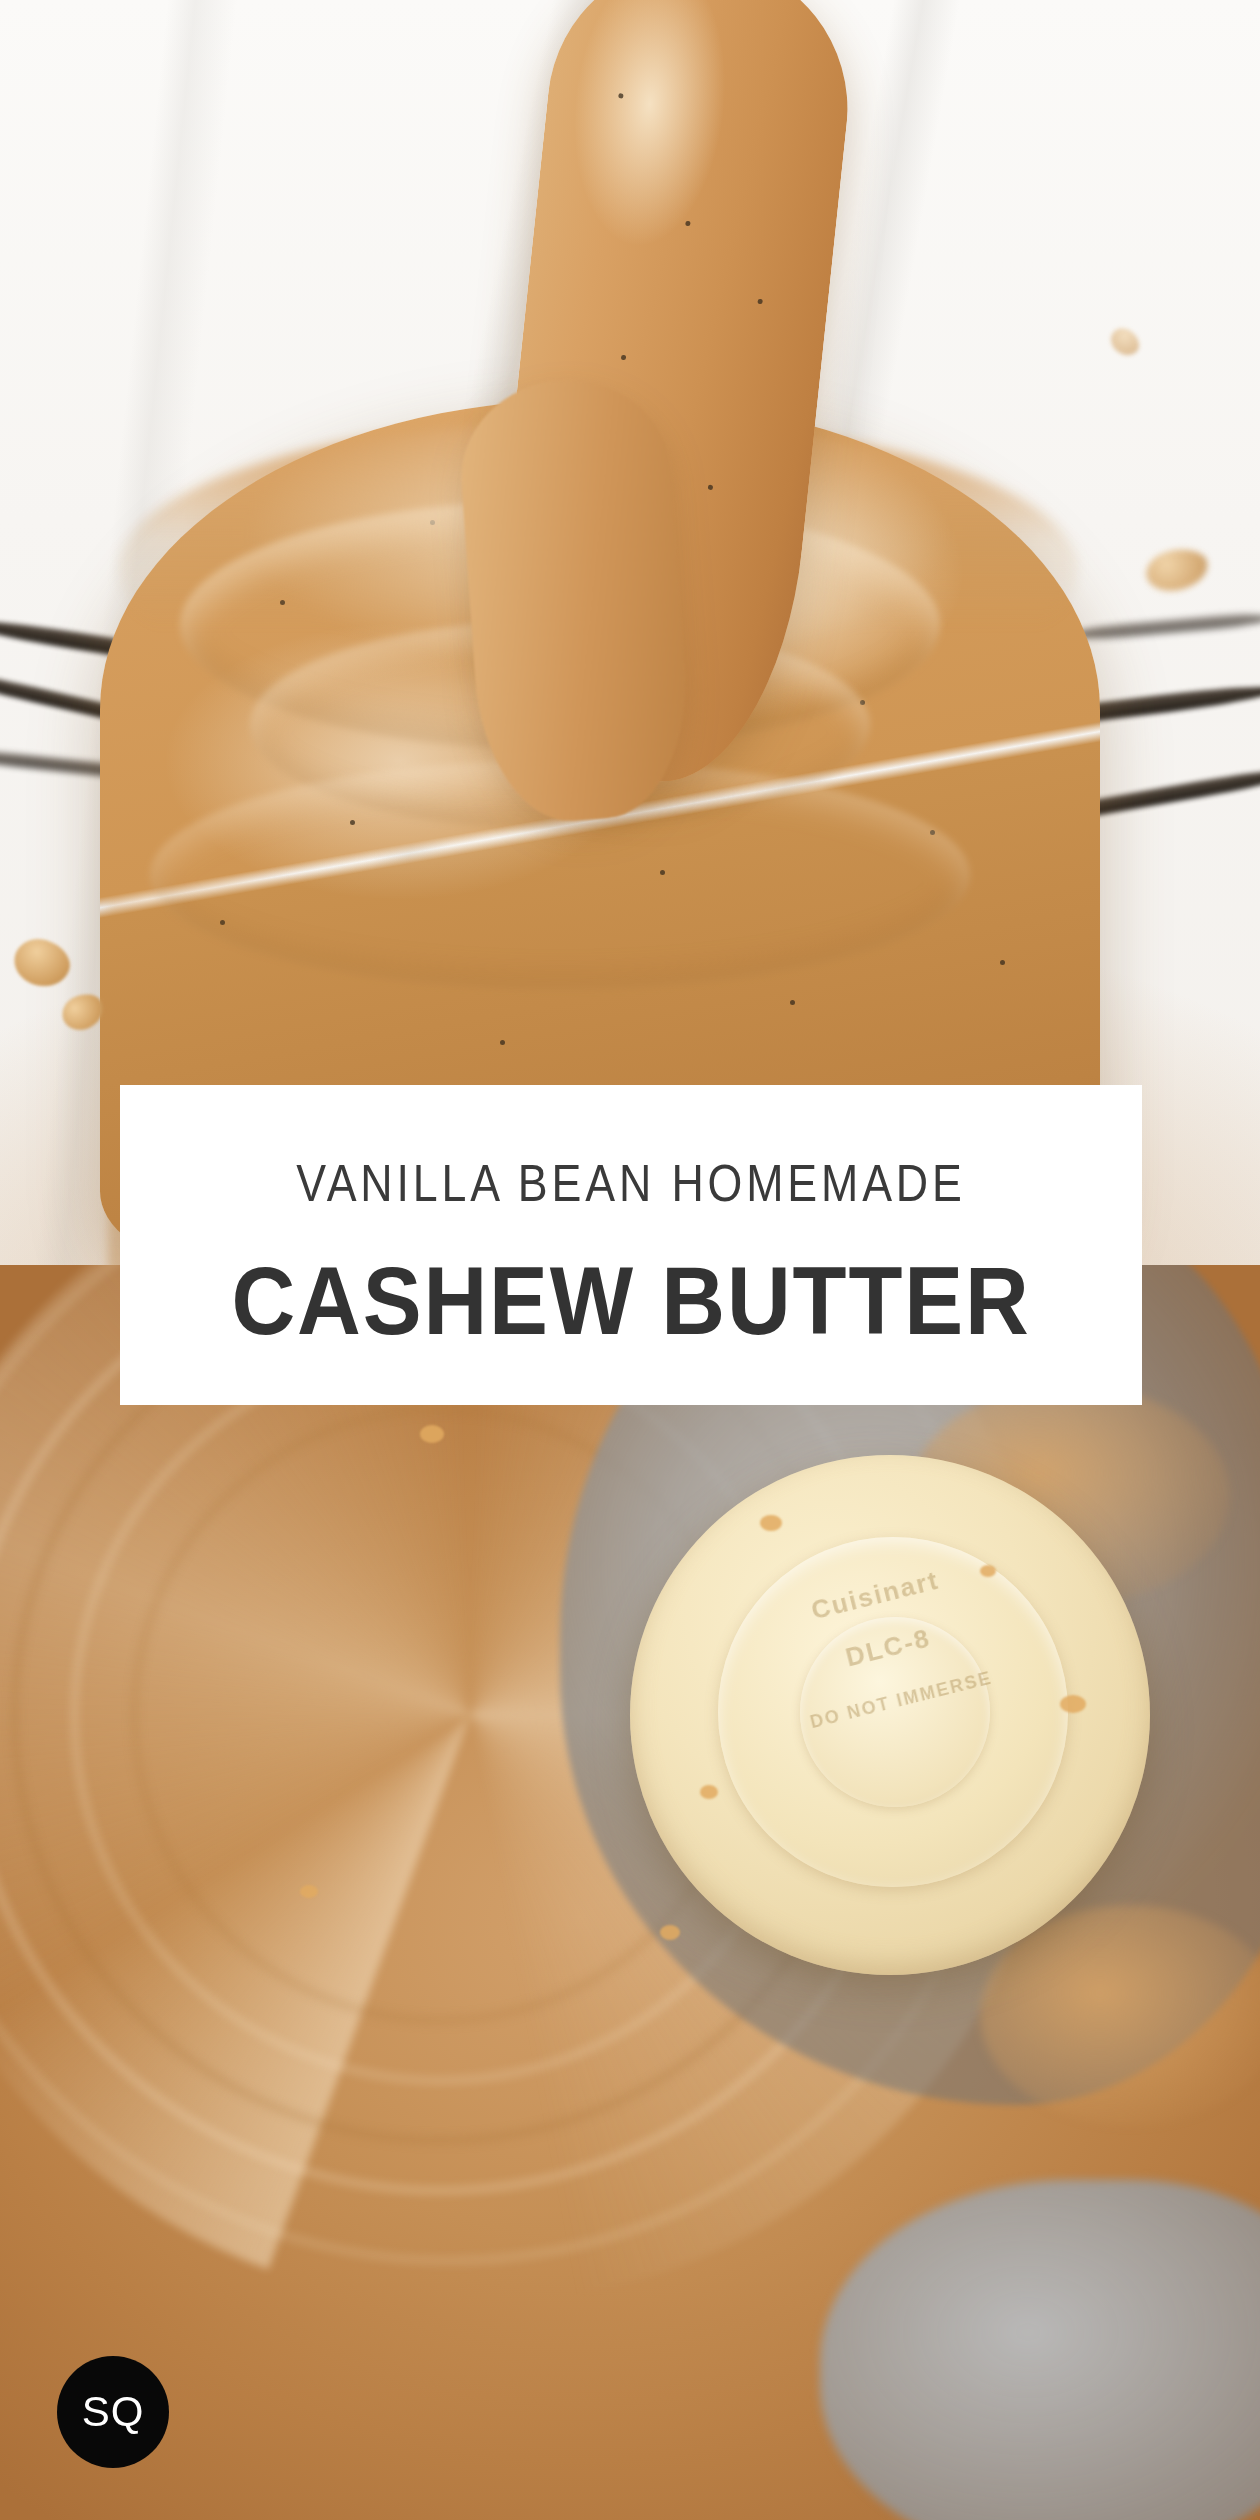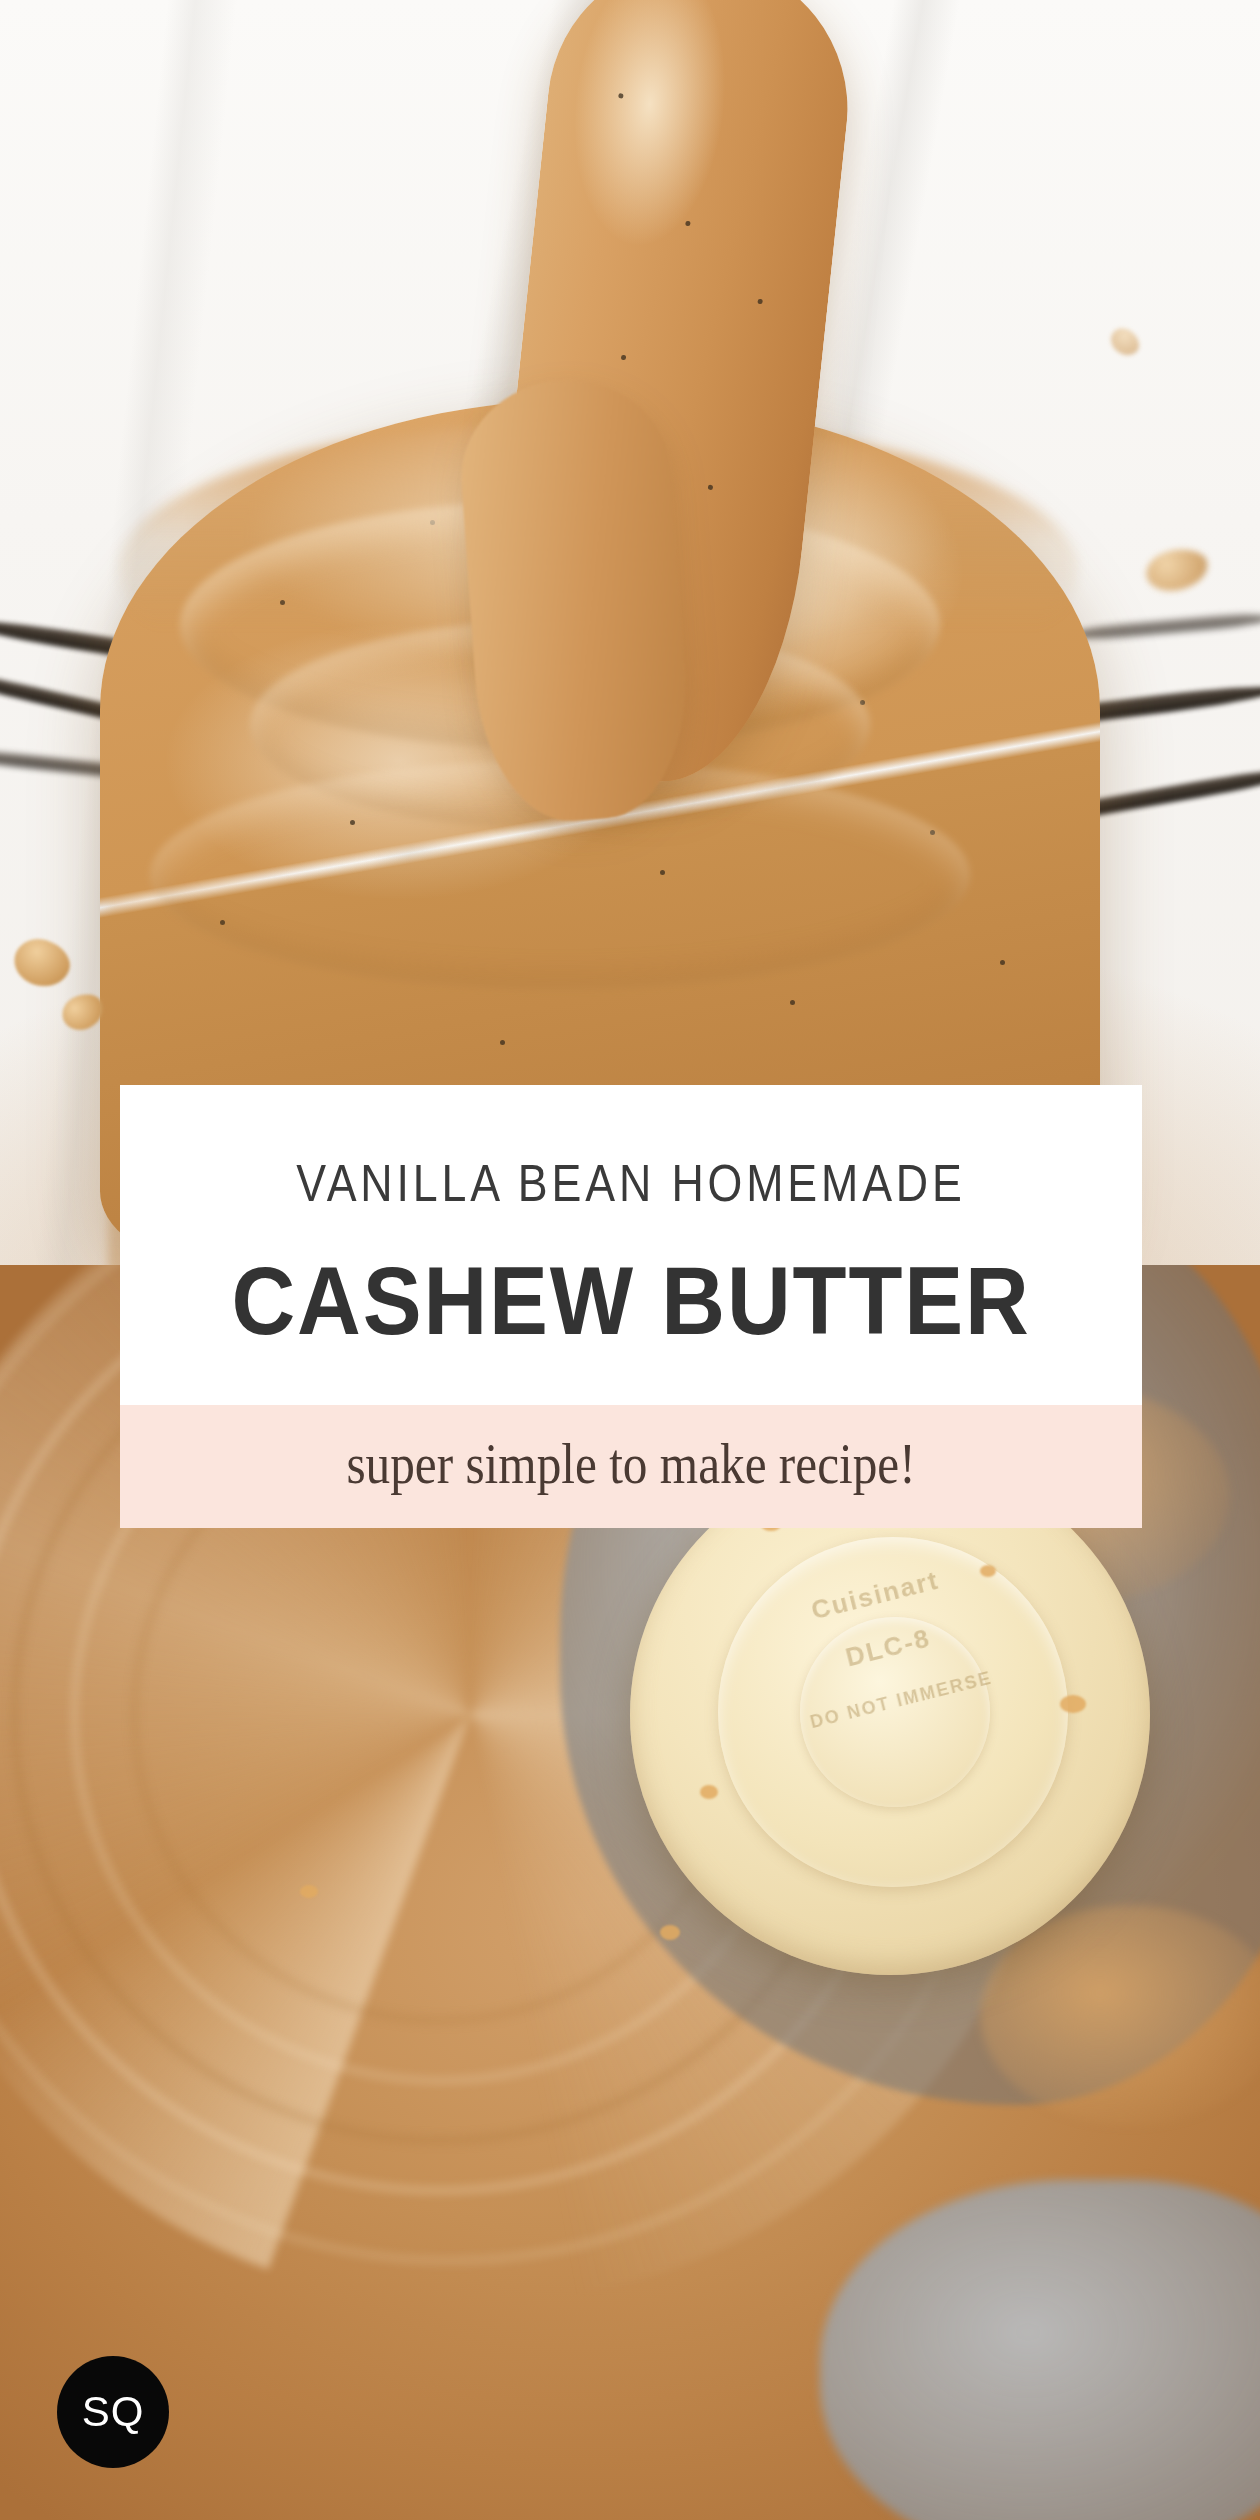--- a/index.html
+++ b/index.html
@@ -341,22 +341,19 @@
     <div class="flake" style="left:660px;top:660px;width:20px;height:15px"></div>
     <div class="flake" style="left:420px;top:160px;width:24px;height:18px"></div>
     <div class="flake" style="left:300px;top:620px;width:18px;height:13px"></div>
   </div>
 
   <div class="card">
     <div class="card-white">
       <div class="eyebrow">VANILLA BEAN HOMEMADE</div>
       <div class="headline">CASHEW BUTTER</div>
     </div>
-    <div class="card-pink">
-      <div class="subhead">super simple to make recipe!</div>
-    </div>
   </div>
 
   <div class="logo">
     <span class="logo-text">SQ</span>
   </div>
 
 </div>
 
 </body></html>

